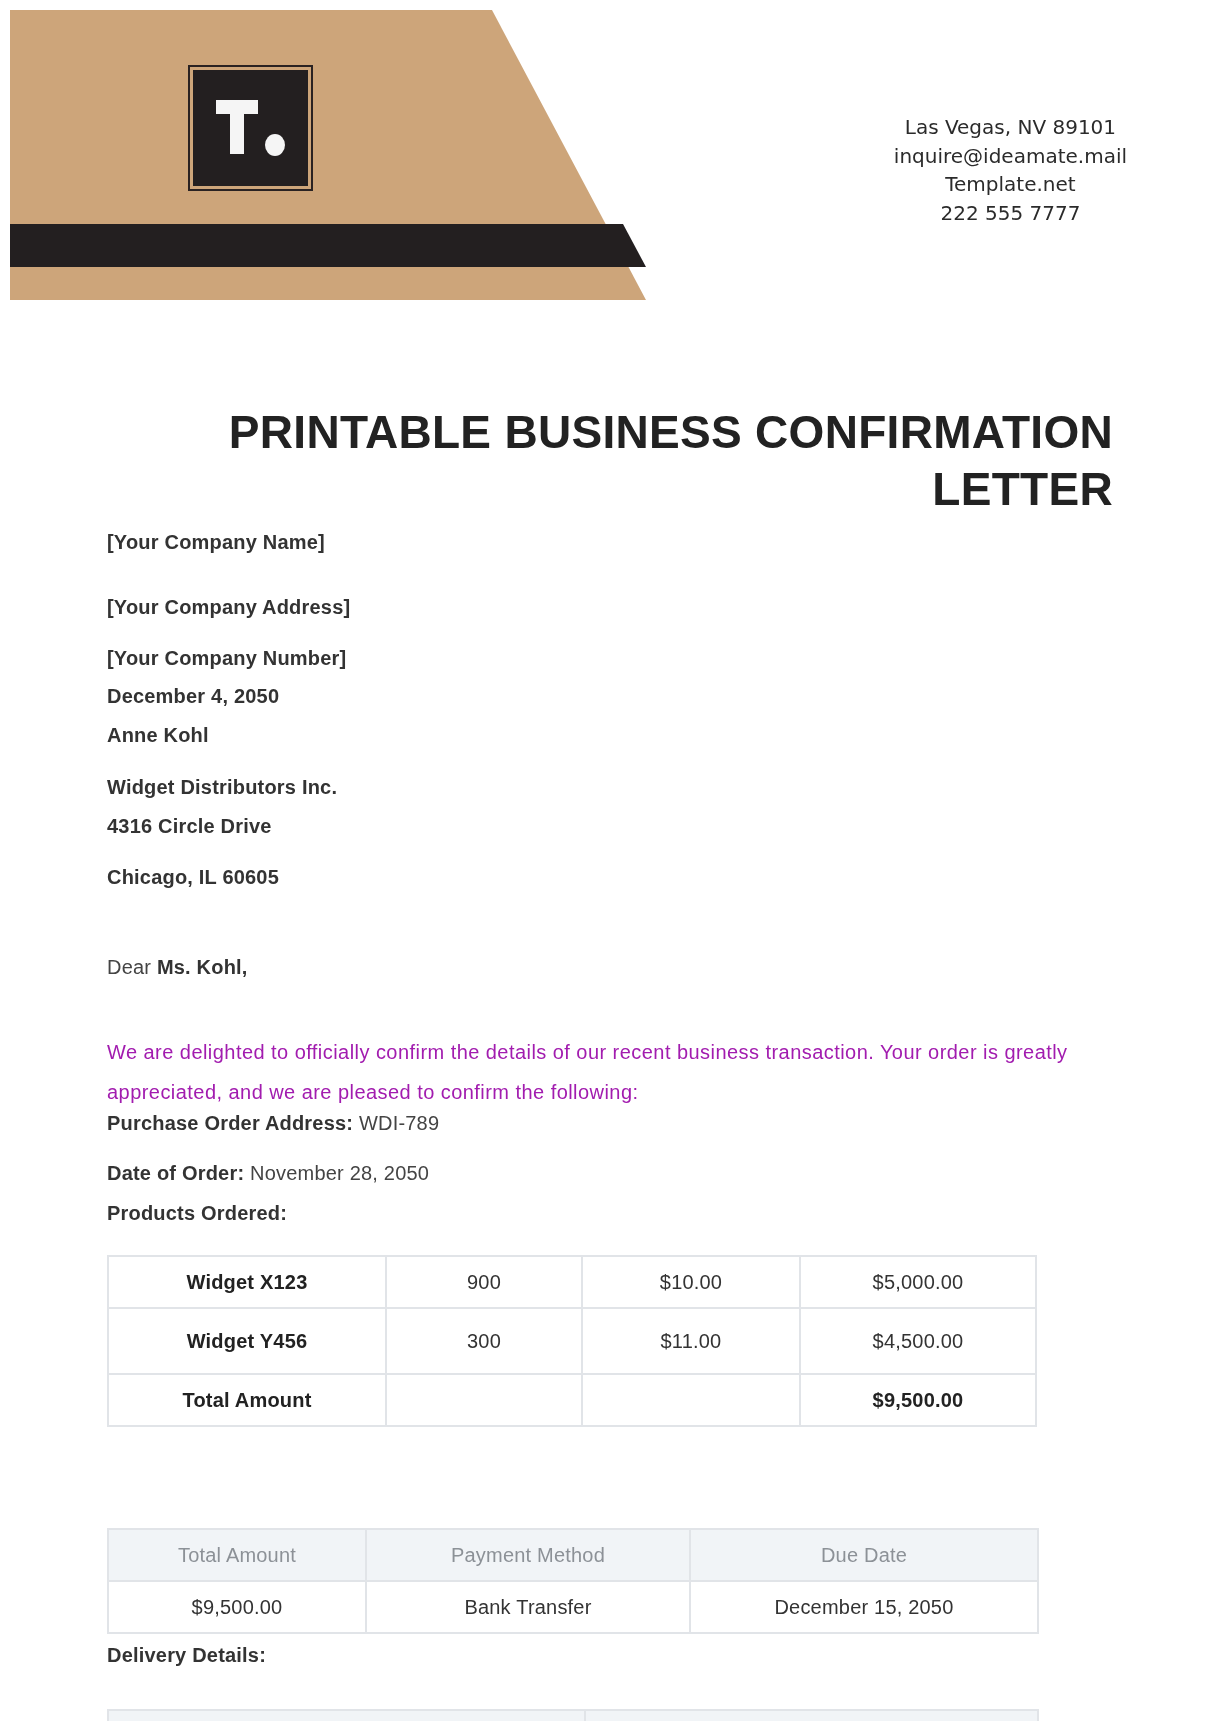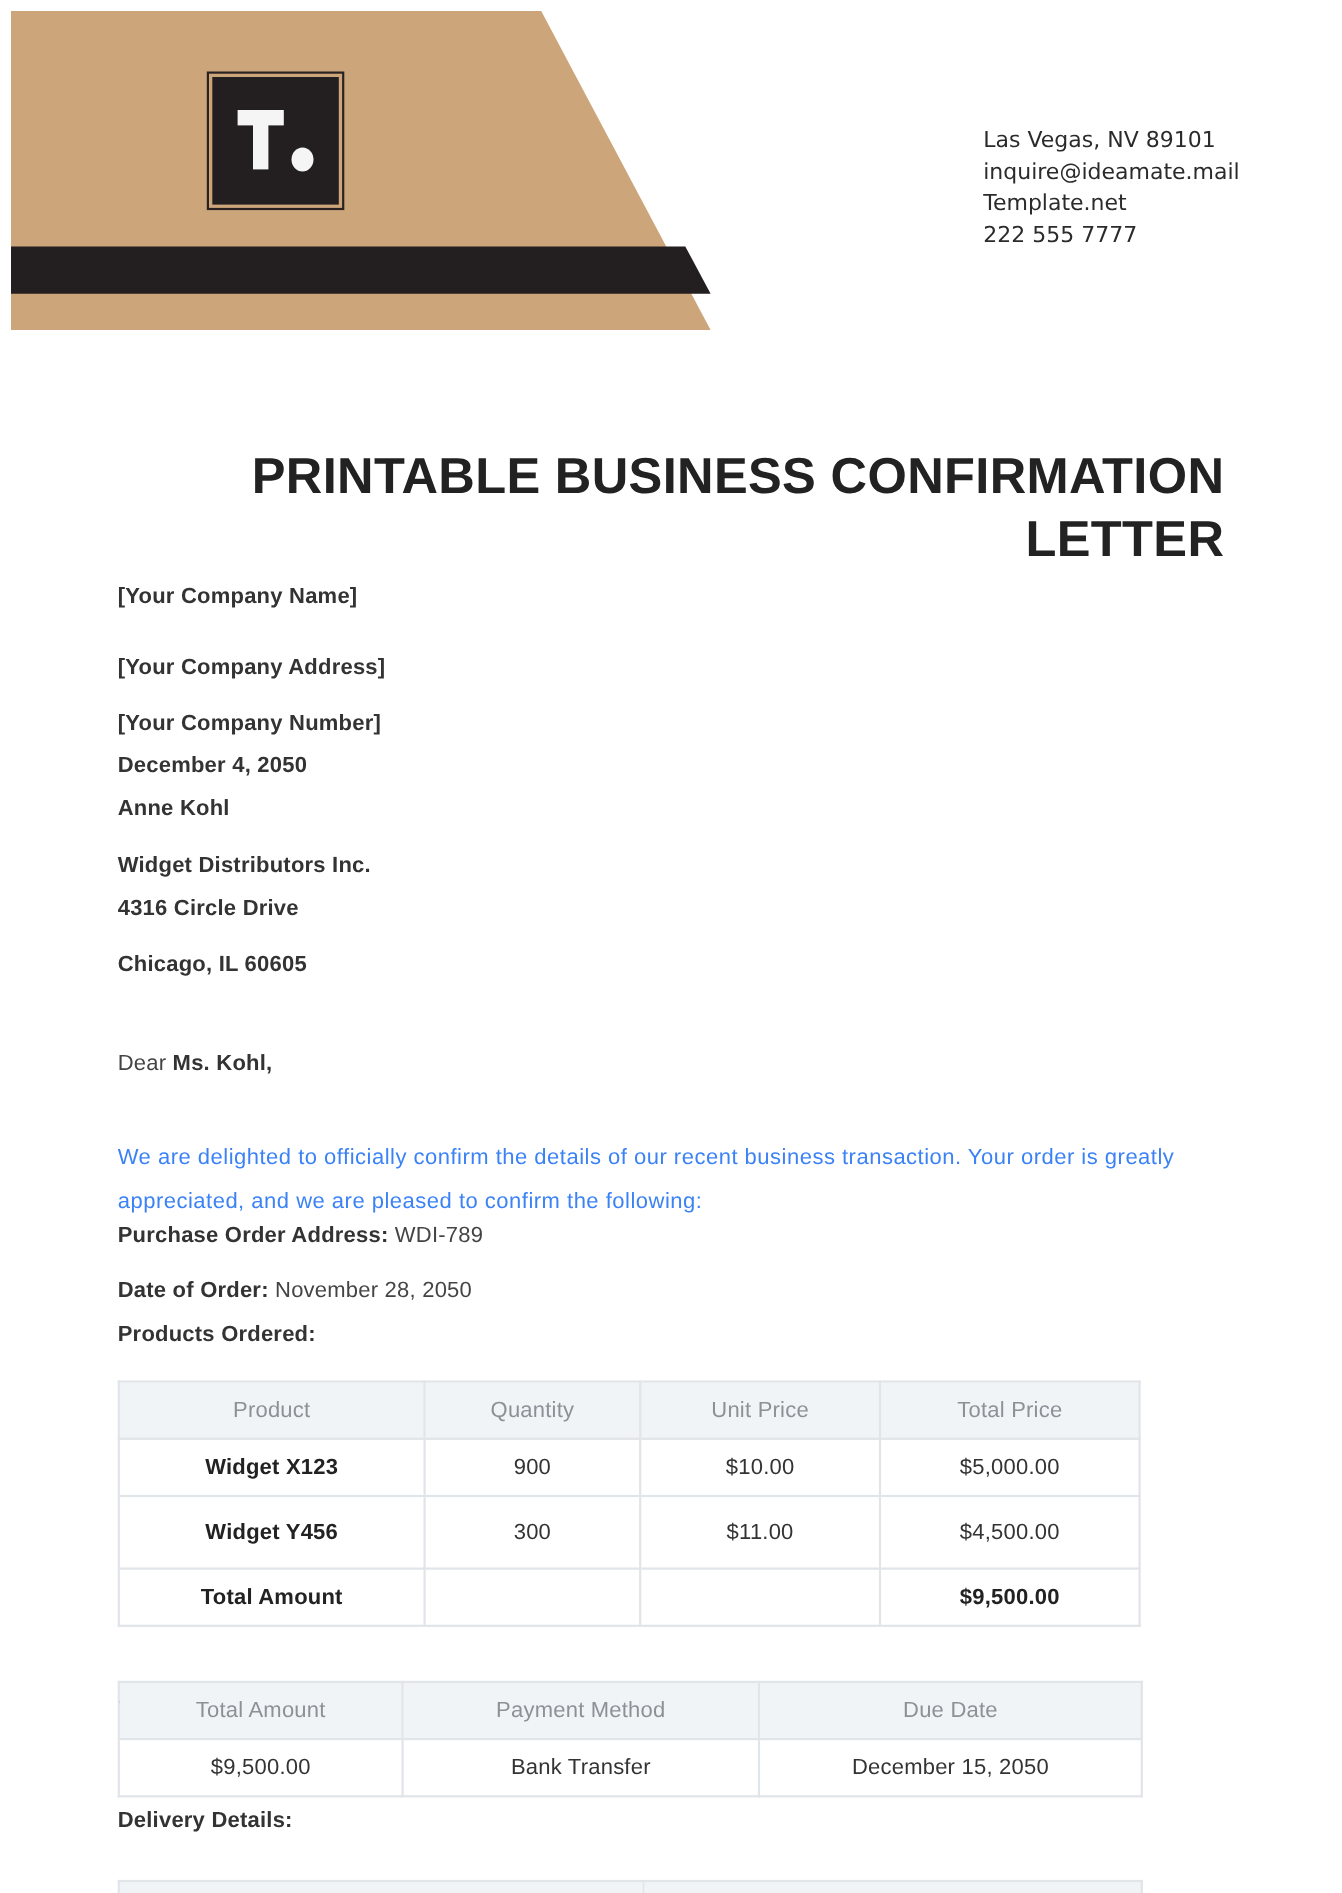--- a/index.html
+++ b/index.html
@@ -14,37 +14,37 @@
     box-sizing: border-box; border: 2px solid #2a2222; padding: 3px; background: #cda57a;
   }
   .logo-inner {
     width: 100%; height: 100%; background: #231f20; position: relative;
   }
   .logo-t-bar { position: absolute; left: 23px; top: 30px; width: 42px; height: 14px; background: #f5f5f5; }
   .logo-t-stem { position: absolute; left: 37px; top: 30px; width: 14px; height: 54px; background: #f5f5f5; }
   .logo-dot { position: absolute; left: 72px; top: 64px; width: 20px; height: 22px; border-radius: 50%; background: #f5f5f5; }
 
   .contact {
-    position: absolute; right: 93px; top: 113px; text-align: left;
+    position: absolute; right: 93px; top: 113px; text-align: center;
     font-family: "DejaVu Sans", sans-serif; font-size: 20px; line-height: 28.5px; color: #2b2b2b;
   }
   .contact div { white-space: nowrap; }
 
   .title {
     position: absolute; left: 107px; width: 1006px; top: 404px; text-align: right;
     font-family: "Liberation Sans", sans-serif; font-weight: bold; font-size: 46px; line-height: 57px;
     color: #222; letter-spacing: 0.3px; margin: 0;
   }
 
   .line { position: absolute; left: 107px; font-size: 20px; white-space: nowrap; line-height: 24px; letter-spacing: 0.2px; }
   .bold { font-weight: bold; color: #333; }
   .regular { color: #444; }
   .para {
     position: absolute; left: 107px; top: 1032px; width: 1020px; font-size: 20px; line-height: 40px;
-    color: #3b82f6; letter-spacing: 0.45px; margin: 0;
+    color: #a21caf; letter-spacing: 0.45px; margin: 0;
   }
 
   table.doc-table {
     position: absolute; left: 107px; border-collapse: collapse; table-layout: fixed;
     font-size: 20px; letter-spacing: 0.2px;
   }
   table.doc-table th, table.doc-table td {
     border: 2px solid #e1e4e8; text-align: center; padding: 0; overflow: hidden; white-space: nowrap;
   }
   table.doc-table th { background: #f1f4f7; color: #8c9197; font-weight: normal; }
@@ -107,26 +107,20 @@
 <div class="line bold" style="top:1201px">Products Ordered:</div>
 
 <table class="doc-table" style="top:1255px; width:928px;">
   <colgroup>
       <col style="width:278px">
       <col style="width:196px">
       <col style="width:218px">
       <col style="width:236px">
     </colgroup>
   <tbody>
-      <tr style="height:52px">
-    <th>Product</th>
-    <th>Quantity</th>
-    <th>Unit Price</th>
-    <th>Total Price</th>
-  </tr>
   <tr style="height:52px">
     <td class="strong">Widget X123</td>
     <td>900</td>
     <td>$10.00</td>
     <td>$5,000.00</td>
   </tr>
   <tr style="height:66px">
     <td class="strong">Widget Y456</td>
     <td>300</td>
     <td>$11.00</td>

